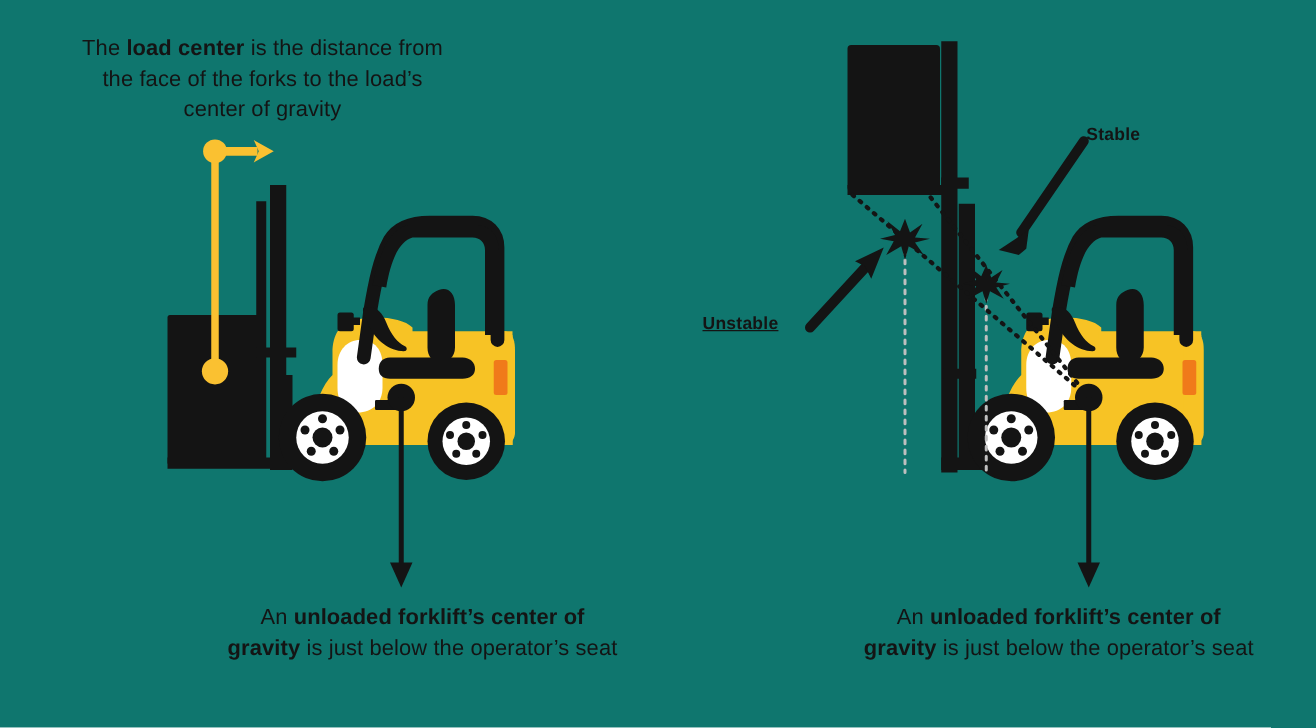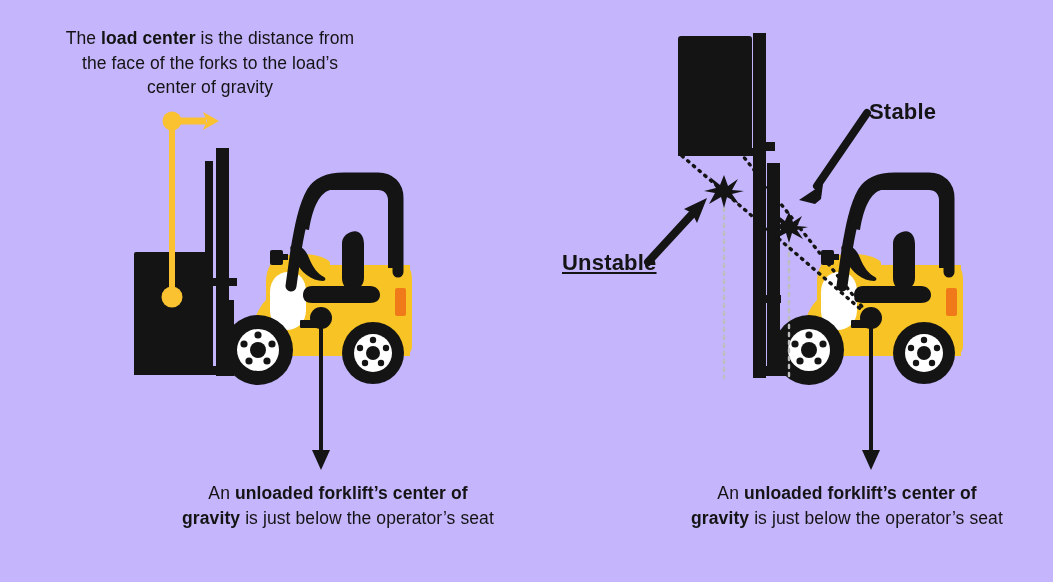--- a/index.html
+++ b/index.html
@@ -9,21 +9,21 @@
     background: #ffffff;
   }
   body {
     font-family: "Liberation Sans", "DejaVu Sans", sans-serif;
     -webkit-font-smoothing: antialiased;
   }
   #stage {
     position: relative;
     width: 1053px;
     height: 582px;
-    background: #c4b5fd;
+    background: #0f766e;
     overflow: hidden;
   }
   .panel {
     position: absolute;
     top: 0;
     height: 582px;
   }
   #panel-left  { left: 0;   width: 527px; }
   #panel-right { left: 527px; width: 526px; }
 
@@ -49,21 +49,21 @@
   }
   #caption-cog-right {
     left: 162px;
     top: 481px;
     width: 316px;
   }
 
   .label-callout {
     position: absolute;
     color: #141414;
-    font-size: 22px;
+    font-size: 14px;
     font-weight: 700;
     letter-spacing: 0.2px;
     white-space: nowrap;
   }
   #label-stable   { left: 342px; top: 99px; }
   #label-unstable { left: 35px;  top: 250px; text-decoration: underline; }
 
   .art {
     position: absolute;
     left: 0;

